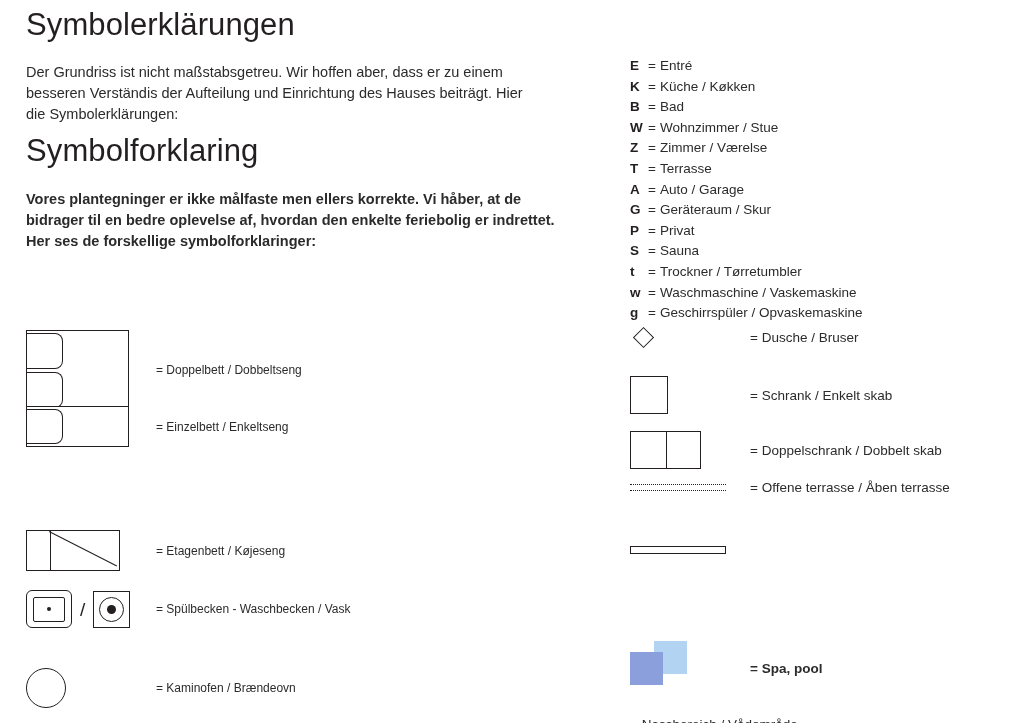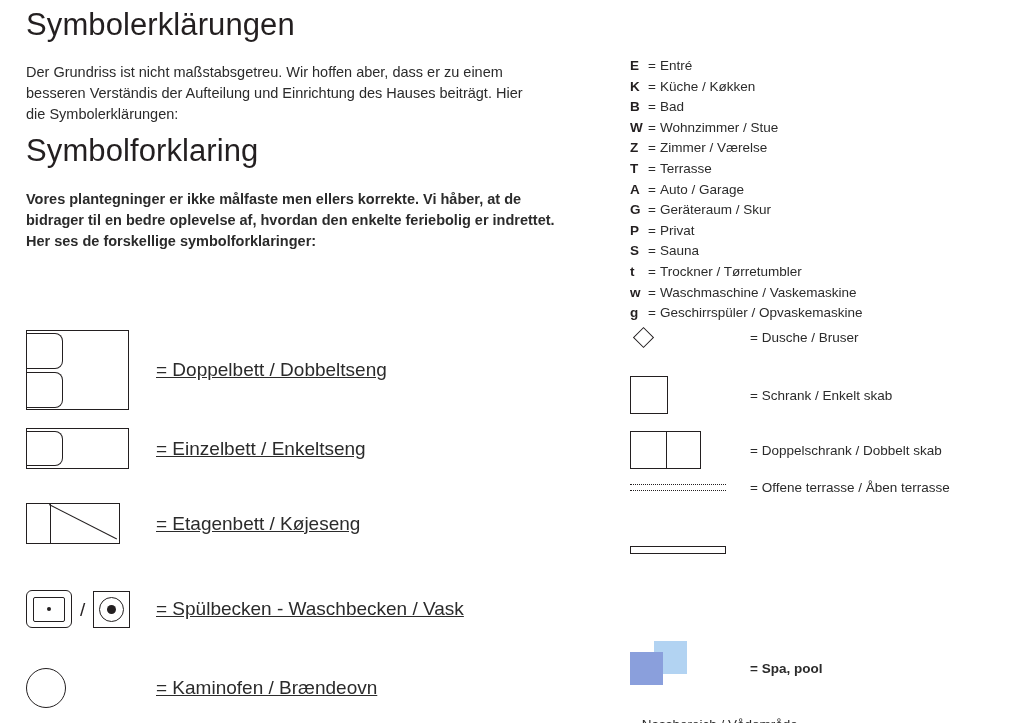--- a/index.html
+++ b/index.html
@@ -51,25 +51,24 @@
     position: absolute;
     left: 26px;
   }
   .sym-art {
     width: 118px;
     flex: 0 0 118px;
     display: flex;
     align-items: center;
   }
   .sym-label {
-    font-size: 19px;
+    font-size: 12px;
     color: #2b2b2b;
     white-space: nowrap;
     margin-left: 12px;
-    text-decoration: underline;
   }
 
   
   .bed-double {
     width: 103px;
     height: 80px;
     border: 1.4px solid #231f20;
     box-sizing: border-box;
     position: relative;
     background: #fff;
@@ -318,28 +317,28 @@
   <p class="intro" id="intro-da">Vores plantegninger er ikke målfaste men ellers korrekte. Vi håber, at de bidrager til en bedre oplevelse af, hvordan den enkelte feriebolig er indrettet. Her ses de forskellige symbolforklaringer:</p>
 </div>
 
 <div class="sym-row" style="top:330px;">
   <div class="sym-art">
     <div class="bed-double"></div>
   </div>
   <div class="sym-label">= Doppelbett / Dobbeltseng</div>
 </div>
 
-<div class="sym-row" style="top:428px;">
+<div class="sym-row" style="top:406px;">
   <div class="sym-art">
     <div class="bed-single"></div>
   </div>
   <div class="sym-label">= Einzelbett / Enkeltseng</div>
 </div>
 
-<div class="sym-row" style="top:503px;justify-content:space-between;">
+<div class="sym-row" style="top:530px;justify-content:space-between;">
   <div class="sym-art">
     <div class="bunk"></div>
   </div>
   <div class="sym-label">= Etagenbett / Køjeseng</div>
 </div>
 
 <div class="sym-row" style="top:590px;">
   <div class="sym-art">
     <div class="sink-group">
       <div class="basin">

